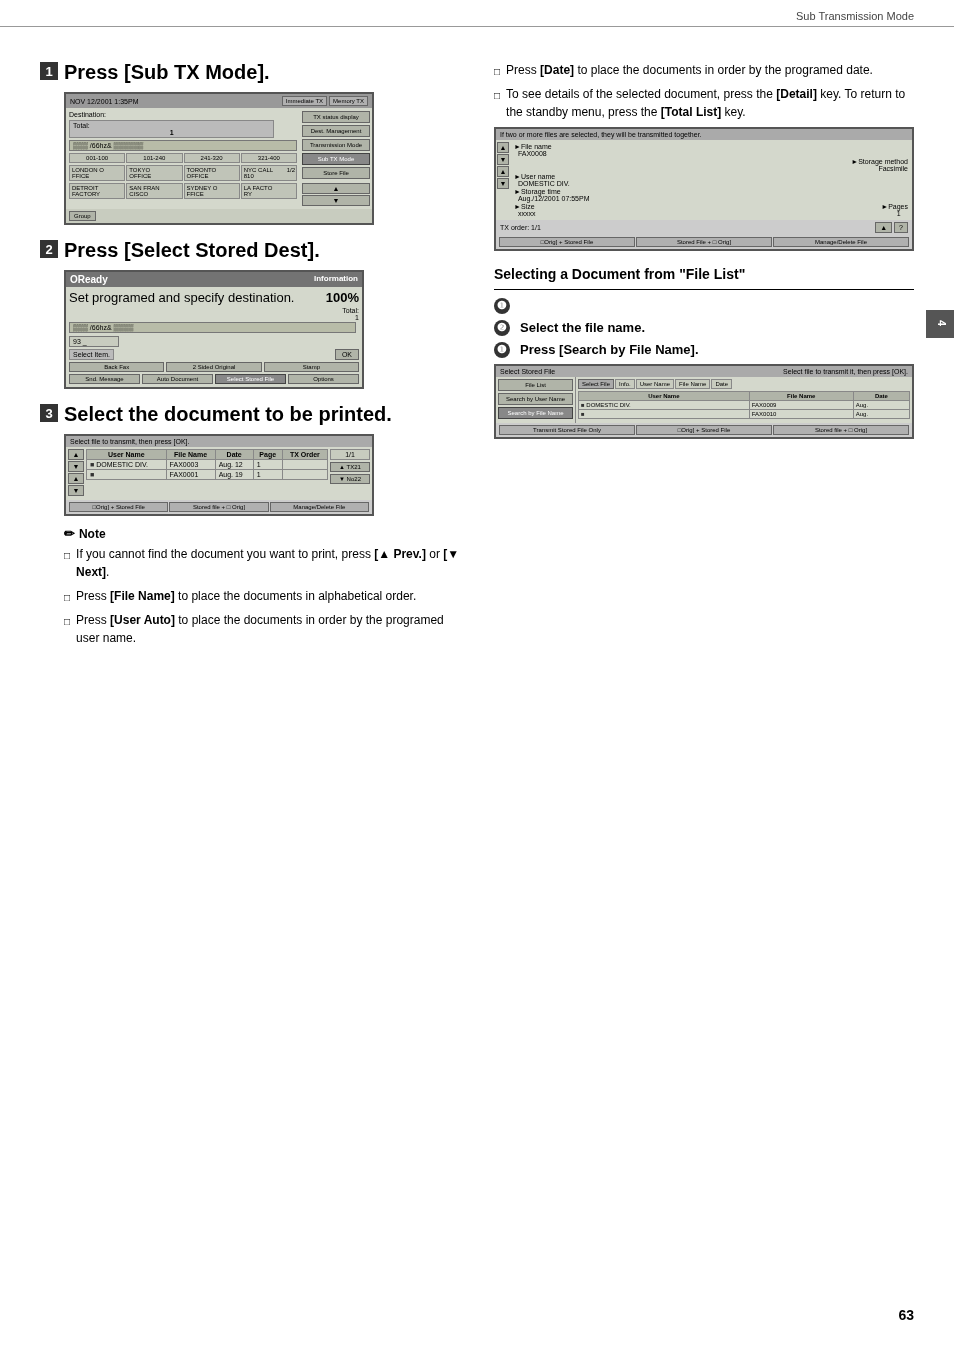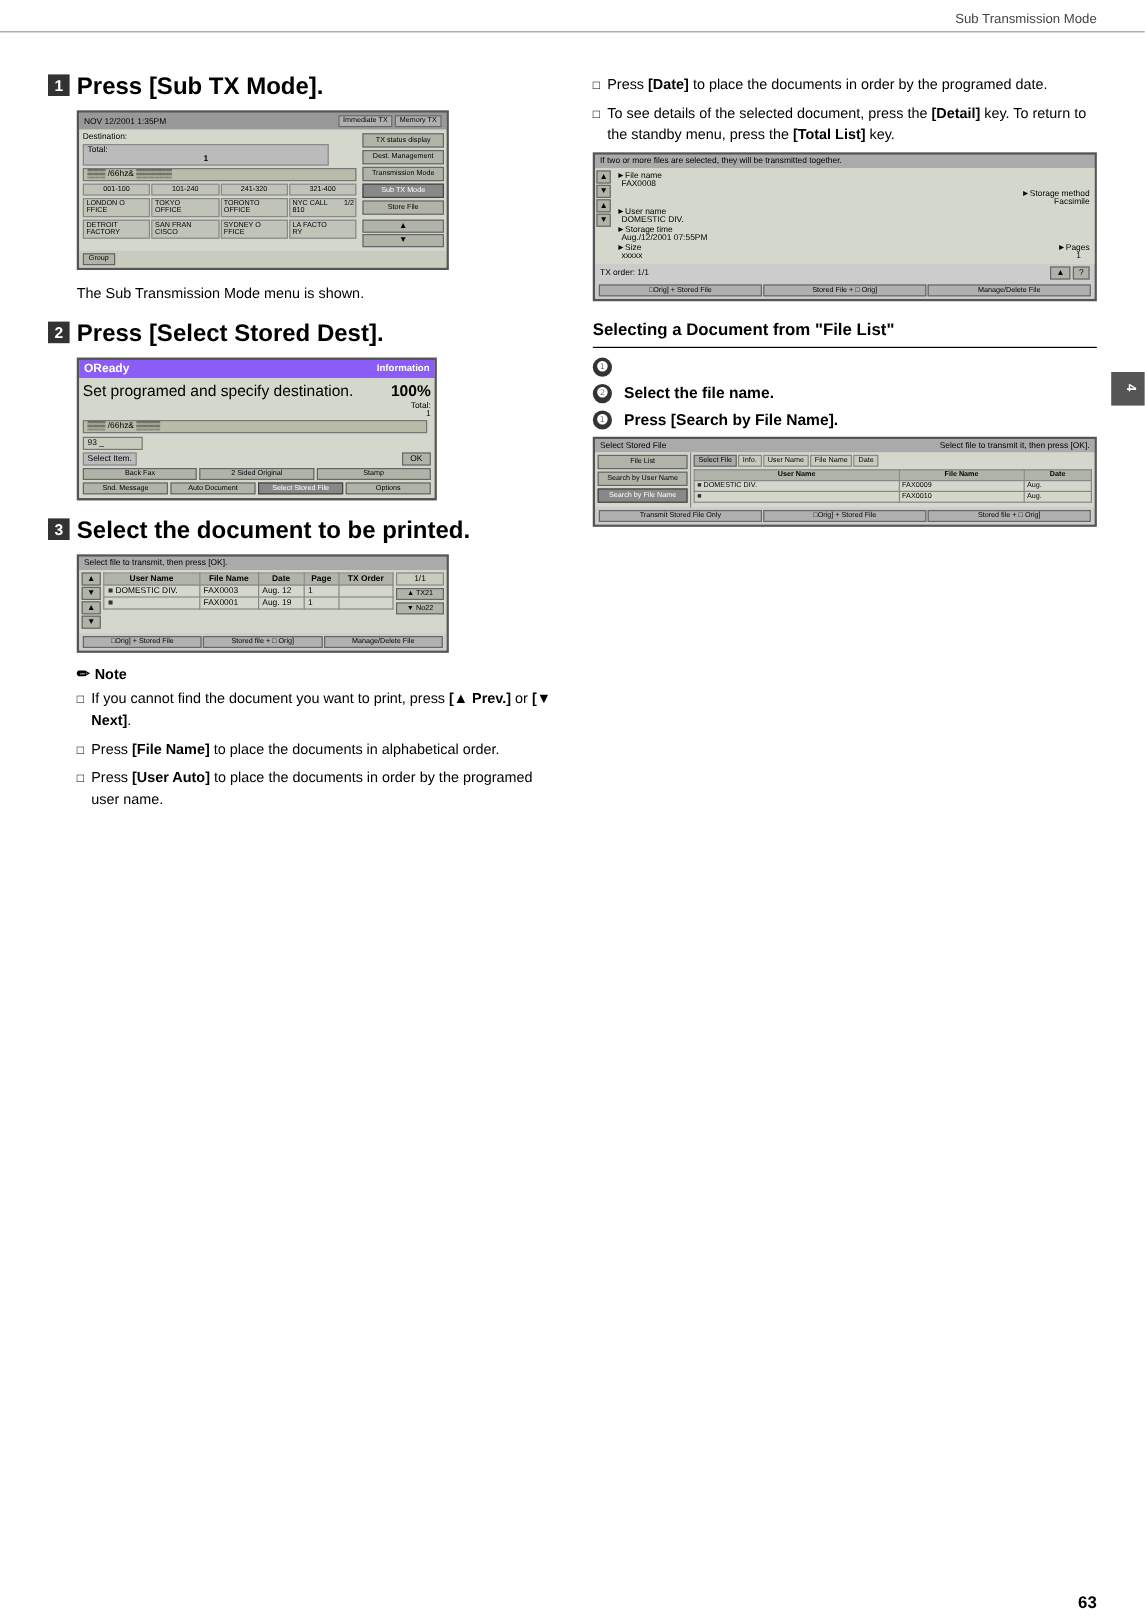--- a/index.html
+++ b/index.html
@@ -36,21 +36,21 @@
       writing-mode: vertical-rl;
       text-orientation: mixed;
       padding: 10px 6px;
       text-align: center;
       letter-spacing: 2px;
     }
 
     
     .page-number {
       position: absolute;
-      bottom: 8px;
+      bottom: 28px;
       right: 40px;
       font-size: 14px;
       font-weight: bold;
     }
 
     
     .content {
       display: flex;
       padding: 20px 40px 40px 40px;
       gap: 20px;
@@ -128,21 +128,21 @@
 
     
     .screen2 {
       width: 300px;
       border: 2px solid #555;
       background: #ccc;
       margin: 6px 0 10px 24px;
     }
 
     .screen2-header {
-      background: #8b5cf6;
+      background: #737373;
       color: #fff;
       font-size: 8px;
       font-weight: bold;
       padding: 2px 4px;
       display: flex;
       justify-content: space-between;
     }
 
     .screen2-body {
       background: #d4d8cc;
@@ -394,23 +394,20 @@
             </div>
           </div>
         </div>
 
         <div style="background:#c8ccbf;padding:2px 3px;font-size:7px;display:flex;gap:2px;">
           <div style="background:#b0b4a8;border:1px solid #666;font-size:6px;padding:1px 4px;">Group</div>
         </div>
       </div>
     </div>
 
-    <div class="body-text">
-      <span>The Sub Transmission Mode menu is shown.</span>
-    </div>
 
     <div class="step-header">
       <div class="step-number">
         <span>2</span>
       </div>
       <div class="step-title">
         Press <strong>[Select Stored Dest]</strong>.
       </div>
     </div>
 

